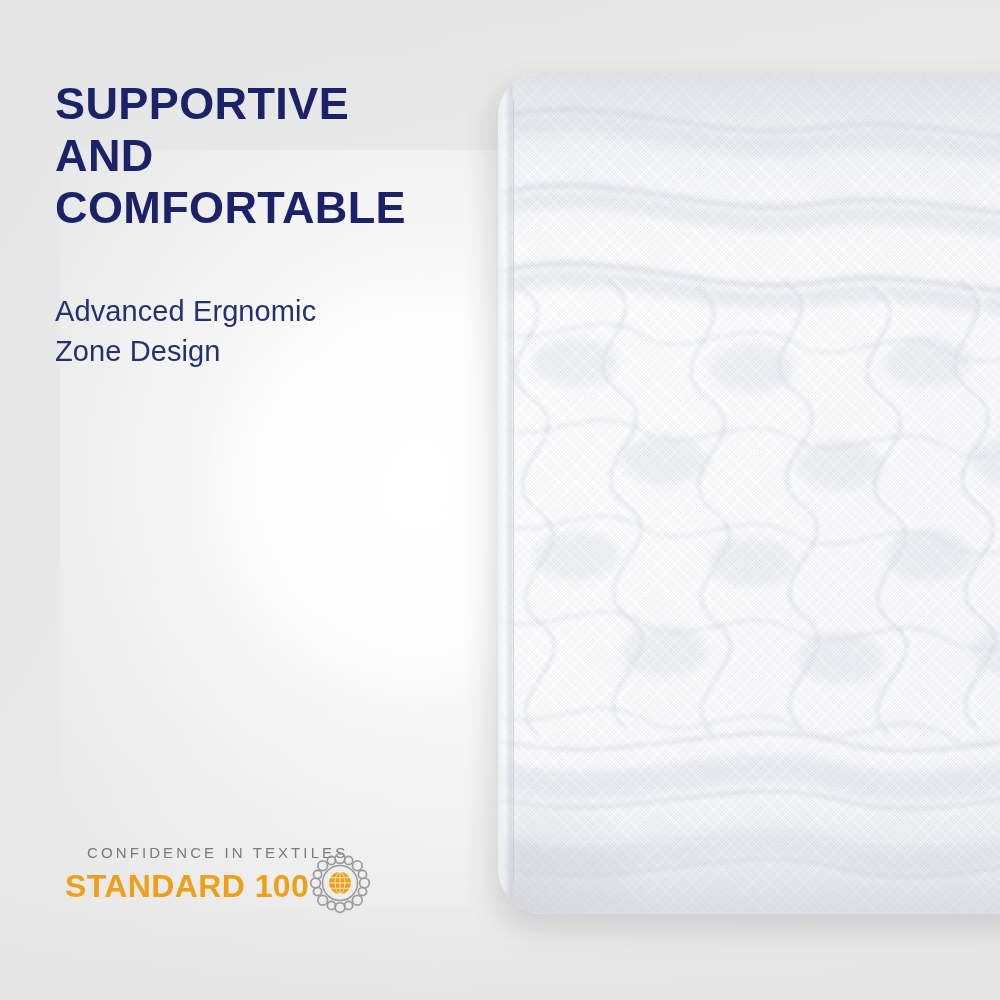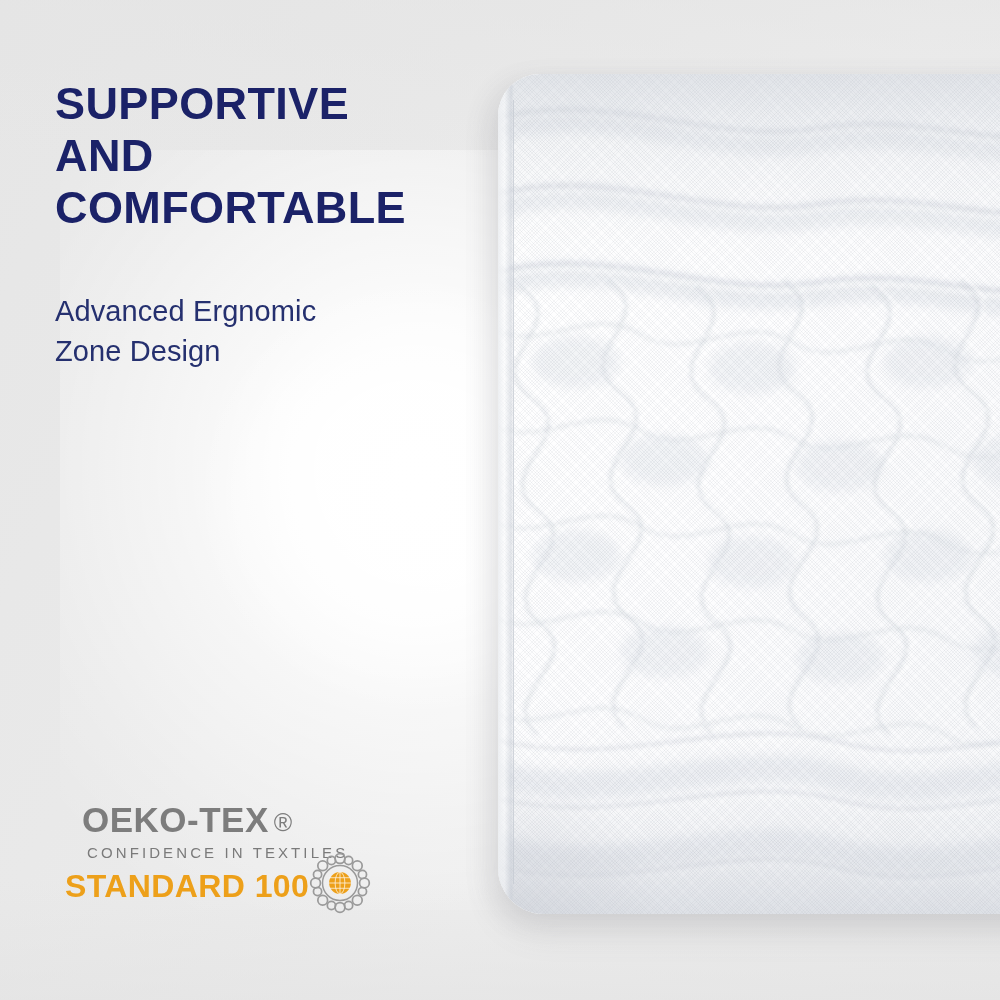--- a/index.html
+++ b/index.html
@@ -352,24 +352,20 @@
 
   <div class="headline">SUPPORTIVE
 AND
 COMFORTABLE</div>
 
   <div class="subhead">Advanced Ergnomic
 Zone Design</div>
 
   <div class="badge">
 
-    <div class="badge-row1">
-      <span>OEKO-TEX</span>
-      <span class="badge-reg">®</span>
-    </div>
 
     <div class="badge-row2">CONFIDENCE IN TEXTILES</div>
 
     <div class="badge-row3">STANDARD 100</div>
 
     <svg class="badge-mark" viewBox="0 0 100 100">
       <g stroke="#9a9a9a" stroke-width="2.6" fill="none">
 
         <g>
           <circle cx="50" cy="13" r="7.4"></circle>

